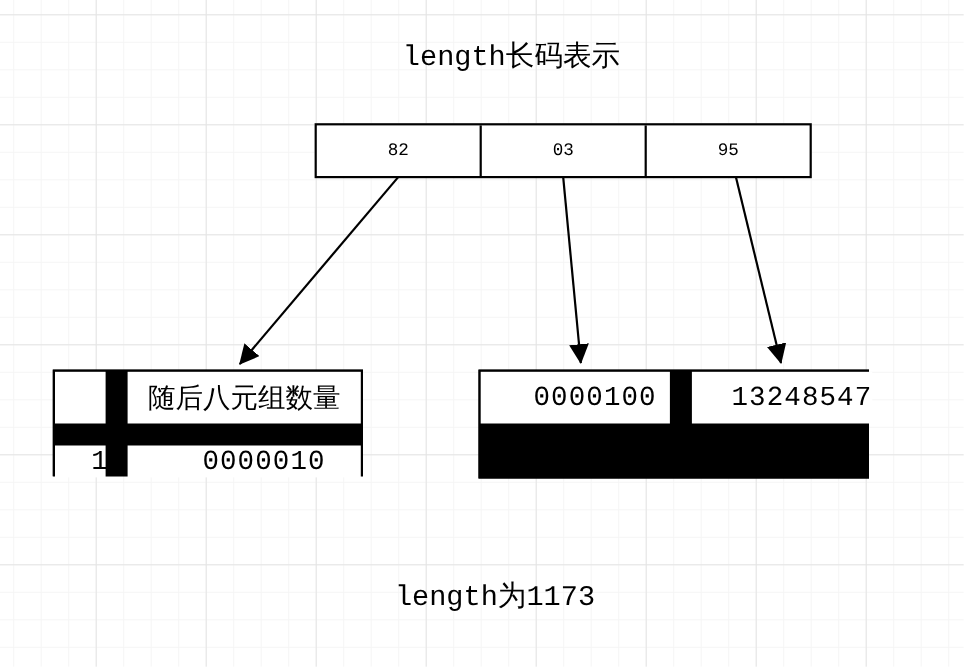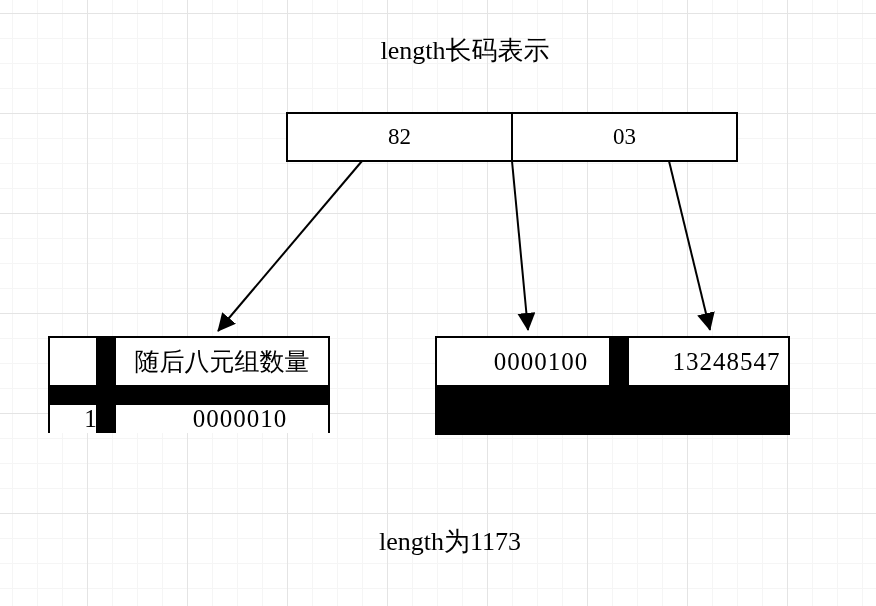--- a/index.html
+++ b/index.html
@@ -8,21 +8,21 @@
     width:876px;height:606px;
     overflow:hidden;
     background-color:#ffffff;
     background-image:
       linear-gradient(to right,#e4e4e4 1px,transparent 1px),
       linear-gradient(to bottom,#e4e4e4 1px,transparent 1px),
       linear-gradient(to right,#f5f5f5 1px,transparent 1px),
       linear-gradient(to bottom,#f5f5f5 1px,transparent 1px);
     background-size:100px 100px,100px 100px,25px 25px,25px 25px;
     background-position:87px 0,0 13px,12px 0,0 13px;
-    font-family:Liberation Serif, serif;
+    font-family:Liberation Mono, monospace;
     color:#000000;
   }
   .txt-label{
     position:absolute;
     transform:translateX(-50%);
     font-size:26px;
     white-space:nowrap;
   }
   #title{left:465px;top:33px;}
   #caption{left:450px;top:524px;}
@@ -31,21 +31,21 @@
   #byte-box{
     position:absolute;left:286px;top:112px;
     width:448px;height:46px;
     border:2px solid #000;
     background:#fff;
     display:flex;
   }
   #byte-box .cell{
     flex:1;
     display:flex;align-items:center;justify-content:center;
-    font-size:23px;
+    font-size:16px;
   }
   #byte-box .cell + .cell{border-left:2px solid #000;}
 
   
   .dtable{
     position:absolute;
     border:2px solid #000;
     background:#000;
     display:grid;
     gap:20px;
@@ -80,20 +80,21 @@
 </head>
 <body>
 
 <div id="canvas">
 
   <div id="title" class="txt-label">length长码表示</div>
 
   <div id="byte-box">
     <div class="cell">82</div>
     <div class="cell">03</div>
+    <div class="cell">95</div>
   </div>
 
   <svg id="arrow-layer" width="876" height="606" viewBox="0 0 876 606">
     <defs>
       <marker id="ah" viewBox="0 0 10 10" refX="9.5" refY="5" markerWidth="9" markerHeight="9" orient="auto">
         <path d="M0,0 L10,5 L0,10 Z" fill="#000"></path>
       </marker>
     </defs>
     <line x1="362" y1="161" x2="218" y2="331" marker-end="url(#ah)"></line>
     <line x1="512" y1="161" x2="528" y2="330" marker-end="url(#ah)"></line>

